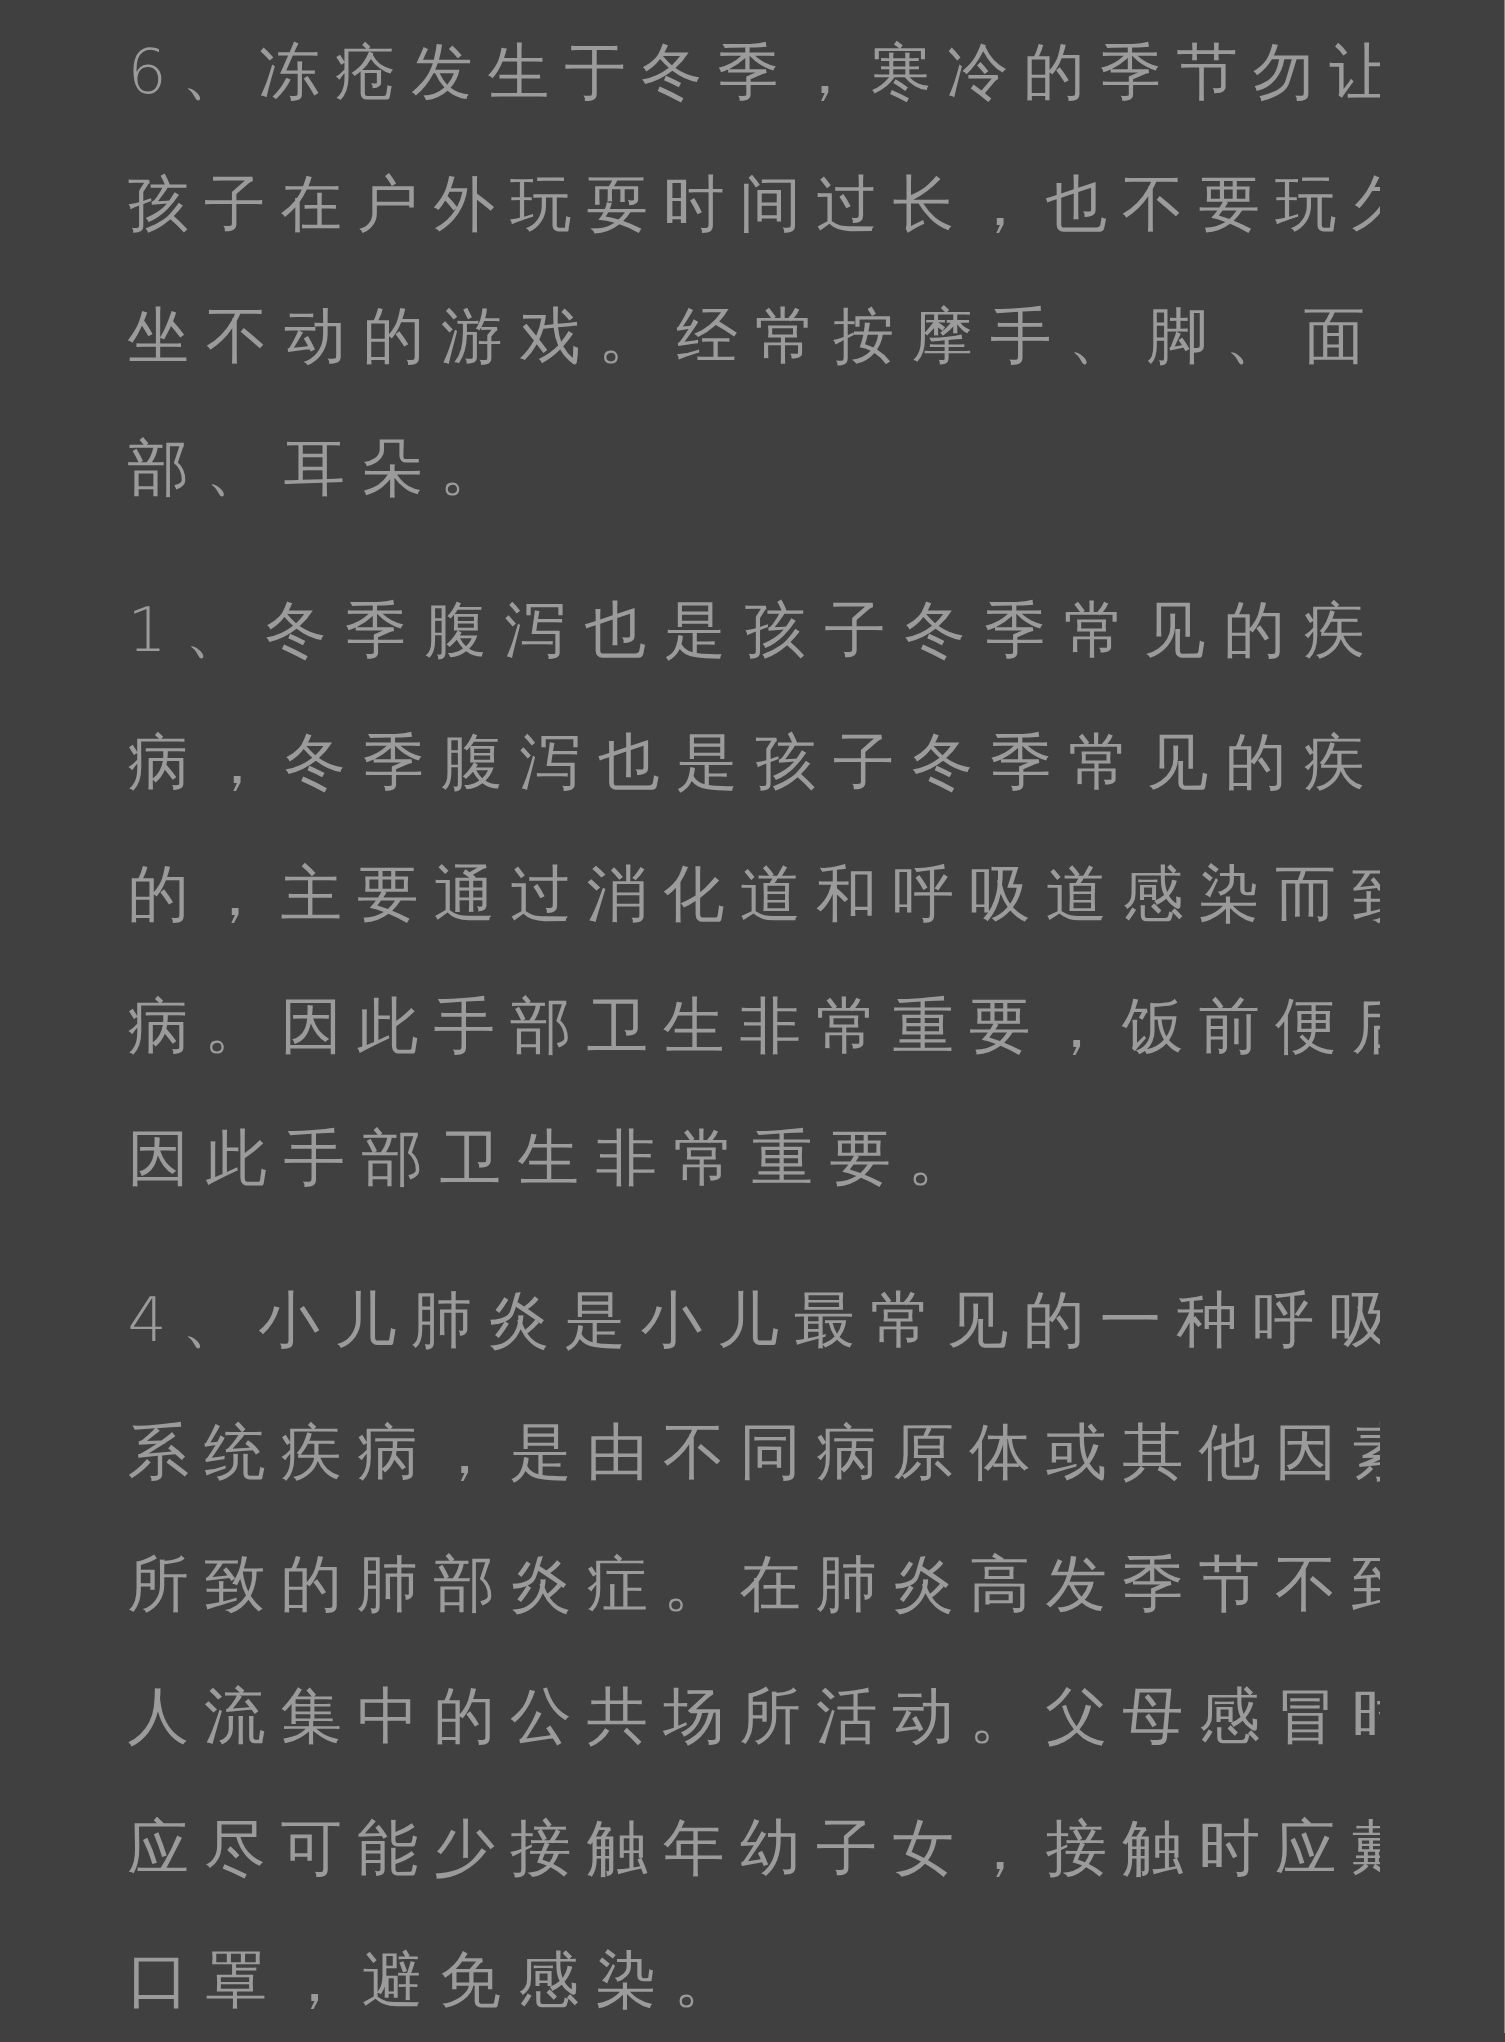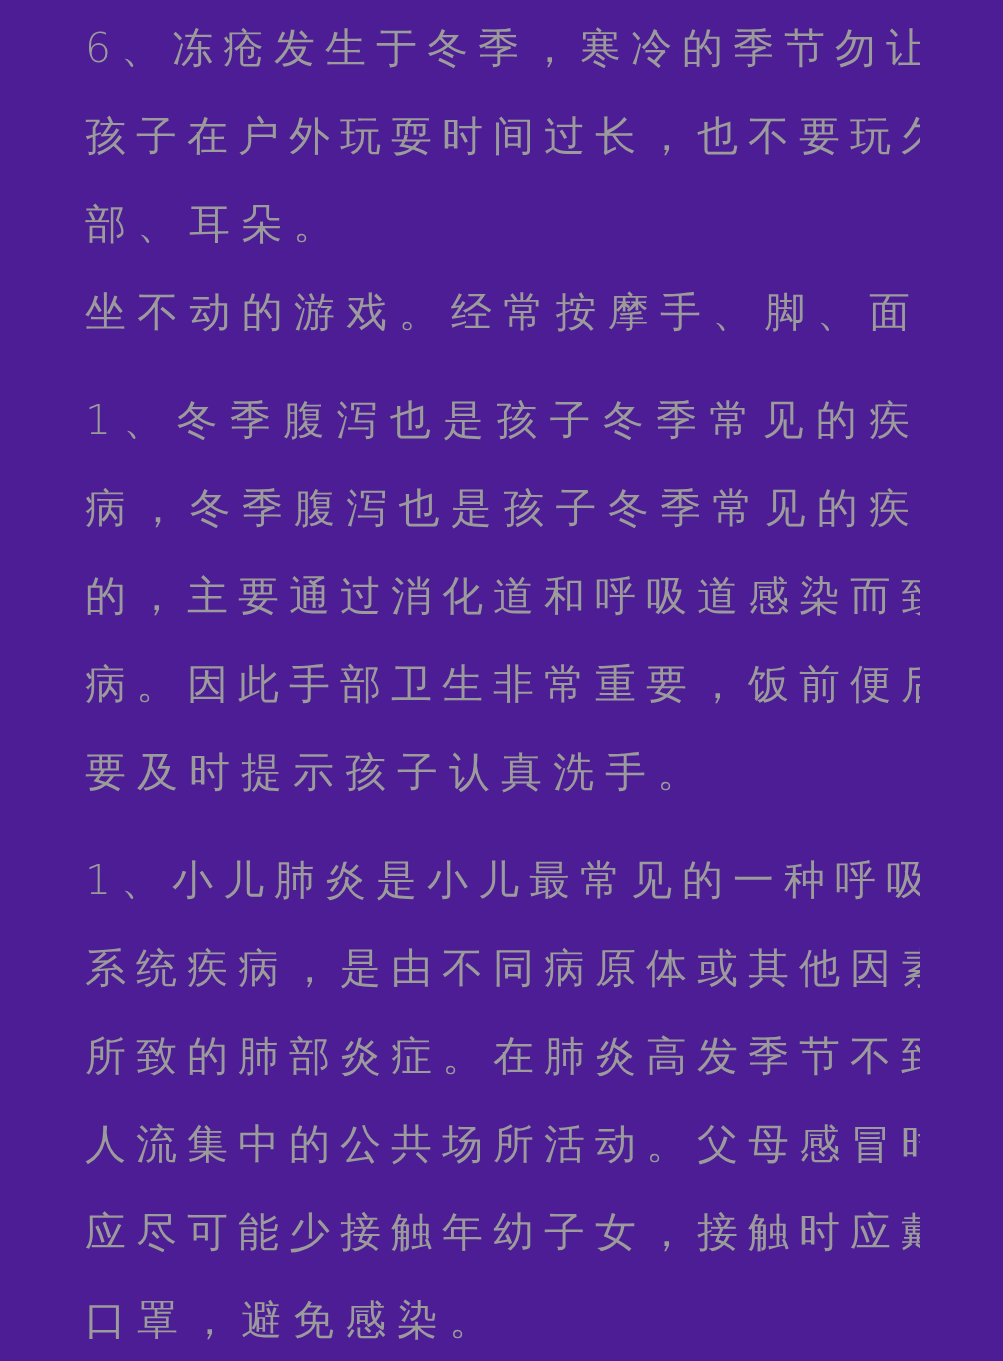--- a/index.html
+++ b/index.html
@@ -11,21 +11,21 @@
     width: 1003px;
     height: 1361px;
     overflow: hidden;
     font-family: "DejaVu Sans", sans-serif;
   }
   .page {
     box-sizing: border-box;
     width: 1003px;
     height: 1361px;
     padding: 4px 83px 0 85px;
-    background: #4c1d95;
+    background: #404040;
   }
   .paragraph {
     margin: 0 0 20px 0;
   }
   .paragraph:last-child {
     margin-bottom: 0;
   }
   .line {
     font-size: 41px;
     line-height: 88px;
@@ -44,34 +44,34 @@
   }
 </style>
 </head>
 <body>
 
 <div class="page">
 
   <div class="paragraph">
     <div class="line">6、冻疮发生于冬季，寒冷的季节勿让</div>
     <div class="line">孩子在户外玩耍时间过长，也不要玩久</div>
+    <div class="line">坐不动的游戏。经常按摩手、脚、面</div>
     <div class="line line--last">部、耳朵。</div>
-    <div class="line">坐不动的游戏。经常按摩手、脚、面</div>
   </div>
 
   <div class="paragraph">
     <div class="line">1、冬季腹泻也是孩子冬季常见的疾</div>
     <div class="line">病，冬季腹泻也是孩子冬季常见的疾</div>
     <div class="line">的，主要通过消化道和呼吸道感染而致</div>
     <div class="line">病。因此手部卫生非常重要，饭前便后</div>
-    <div class="line line--last">要及时提示孩子认真洗手。</div>
+    <div class="line line--last">因此手部卫生非常重要。</div>
   </div>
 
   <div class="paragraph">
-    <div class="line">1、小儿肺炎是小儿最常见的一种呼吸</div>
+    <div class="line">4、小儿肺炎是小儿最常见的一种呼吸</div>
     <div class="line">系统疾病，是由不同病原体或其他因素</div>
     <div class="line">所致的肺部炎症。在肺炎高发季节不到</div>
     <div class="line">人流集中的公共场所活动。父母感冒时</div>
     <div class="line">应尽可能少接触年幼子女，接触时应戴</div>
     <div class="line line--last">口罩，避免感染。</div>
   </div>
 
 </div>
 
 </body></html>

